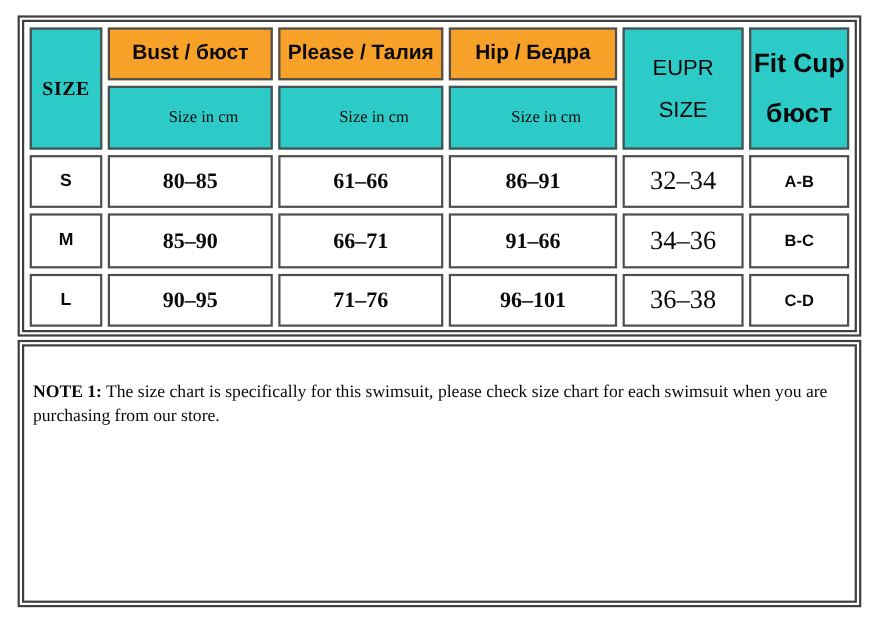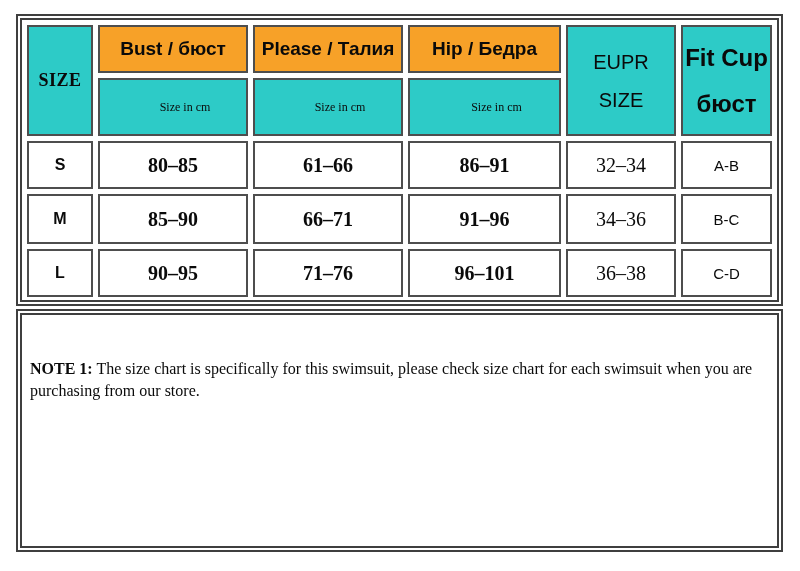--- a/index.html
+++ b/index.html
@@ -46,45 +46,45 @@
   .orange {
     background: var(--header_orange);
     font-family: "Liberation Sans", sans-serif;
     font-weight: 600; font-size: 19px; text-align: center;
   }
   .cyan { background: var(--header_cyan); }
   .corner-cell {
     font-family: "Liberation Serif", serif;
     font-weight: bold; font-size: 18px; letter-spacing: .5px;
   }
-  .subhdr { font-family: "Liberation Serif", serif; font-size: 12px; padding-left: 24px; }
+  .subhdr { font-family: "Liberation Serif", serif; font-size: 15px; padding-left: 24px; }
   .tall-hdr {
     font-family: "Liberation Sans", sans-serif;
     font-size: 20px; font-weight: 500;
   }
   .tall-hdr .line { display: block; line-height: 1.9; }
   .cup-hdr { font-size: 24px; font-weight: 600; }
   .size-label {
     font-family: "Liberation Sans", sans-serif;
     font-weight: bold; font-size: 16px;
   }
   .num-cell  { font-size: 20px; font-weight: bold; }
-  .eupr-cell { font-size: 20px; }
-  .cup-cell  { font-family: "Liberation Sans", sans-serif; font-size: 15px; font-weight: 400; }
+  .eupr-cell { font-size: 24px; }
+  .cup-cell  { font-family: "Liberation Sans", sans-serif; font-size: 15px; font-weight: 700; }
 
   
   .notes-frame {
     position: absolute; left: 16px; top: 309px;
     width: 767px; height: 243px;
     border: 6px double var(--border_dark);
     background: #fff;
     padding: 31px 10px 0 8px;
     font-size: 16px; line-height: 1.37;
   }
-  .note { margin: 12px 0 21px 0; }
+  .note { margin: 0 0 21px 0; }
   .note b { font-weight: bold; }
 </style>
 </head>
 <body>
 
 <div class="sheet">
 
   <div class="table-frame">
     <table class="size-chart">
       <colgroup>
@@ -121,21 +121,21 @@
           <td class="num-cell">80–85</td>
           <td class="num-cell">61–66</td>
           <td class="num-cell">86–91</td>
           <td class="eupr-cell">32–34</td>
           <td class="cup-cell">A-B</td>
         </tr>
         <tr style="height:50px;">
           <td class="size-label">M</td>
           <td class="num-cell">85–90</td>
           <td class="num-cell">66–71</td>
-          <td class="num-cell">91–96</td>
+          <td class="num-cell">91–66</td>
           <td class="eupr-cell">34–36</td>
           <td class="cup-cell">B-C</td>
         </tr>
         <tr style="height:48px;">
           <td class="size-label">L</td>
           <td class="num-cell">90–95</td>
           <td class="num-cell">71–76</td>
           <td class="num-cell">96–101</td>
           <td class="eupr-cell">36–38</td>
           <td class="cup-cell">C-D</td>

